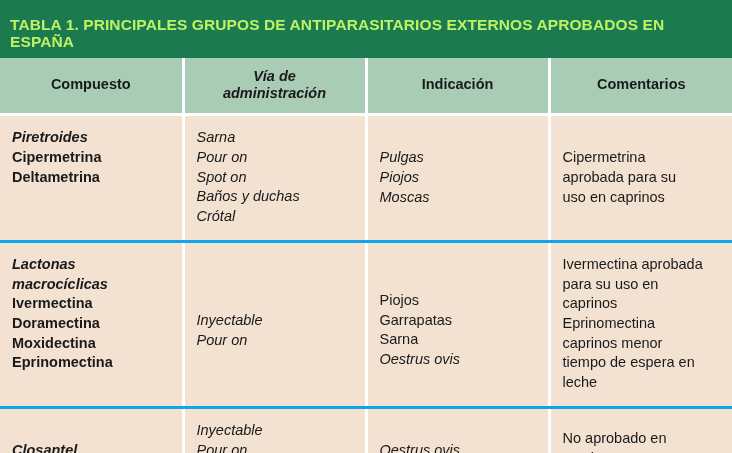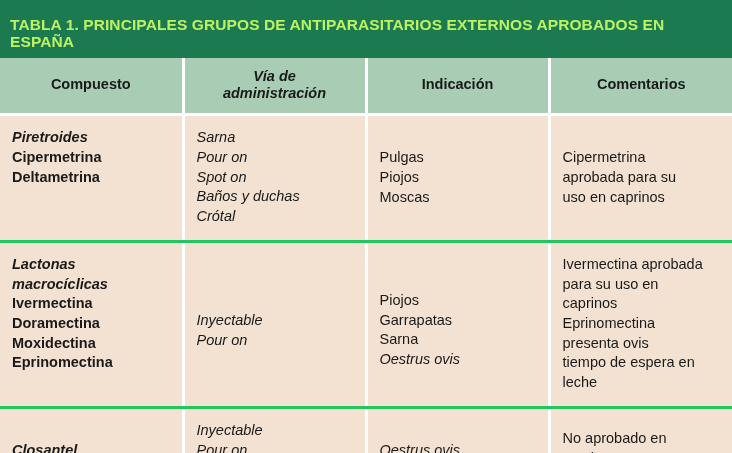--- a/index.html
+++ b/index.html
@@ -47,21 +47,21 @@
     line-height: 1.15;
   }
   th.hdr:last-child { border-right: none; margin-left: 8px; }
   td.cell {
     background: #f3e2d2;
     color: #1a1a1a;
     font-size: 14.5px;
     vertical-align: top;
     padding: 12px 10px 14px 12px;
     border-right: 3px solid #ffffff;
-    border-bottom: 3px solid #22c55e;
+    border-bottom: 3px solid #0ea5e9;
     line-height: 1.35;
   }
   td.cell:last-child { border-right: none; }
   tr.row-last td.cell { border-bottom: none; }
   .col1 { width: 176px; }
   .col2 { width: 182px; font-style: italic; }
   .col3 { width: 180px; margin-top: 28px; }
   .col4 { width: 194px; }
   .bold { font-weight: bold; }
   .italic { font-style: italic; }
@@ -99,21 +99,21 @@
           <span class="line bold">Cipermetrina</span>
           <span class="line bold">Deltametrina</span>
         </td>
         <td class="cell col2">
           <span class="line">Sarna</span>
           <span class="line">Pour on</span>
           <span class="line">Spot on</span>
           <span class="line">Baños y duchas</span>
           <span class="line">Crótal</span>
         </td>
-        <td class="cell col3" style="padding-top:32px;">
+        <td class="cell col3" style="padding-top:32px;font-style:italic;">
           <span class="line">Pulgas</span>
           <span class="line">Piojos</span>
           <span class="line">Moscas</span>
         </td>
         <td class="cell col4" style="padding-top:32px;">
           <span class="line">Cipermetrina</span>
           <span class="line">aprobada para su</span>
           <span class="line">uso en caprinos</span>
         </td>
       </tr>
@@ -135,21 +135,21 @@
           <span class="line">Piojos</span>
           <span class="line">Garrapatas</span>
           <span class="line">Sarna</span>
           <span class="line italic">Oestrus ovis</span>
         </td>
         <td class="cell col4">
           <span class="line">Ivermectina aprobada</span>
           <span class="line">para su uso en</span>
           <span class="line">caprinos</span>
           <span class="line">Eprinomectina</span>
-          <span class="line">presenta ovis</span>
+          <span class="line">caprinos menor</span>
           <span class="line">tiempo de espera en</span>
           <span class="line">leche</span>
         </td>
       </tr>
 
       <tr class="row-last">
         <td class="cell col1" style="padding-top:32px;">
           <span class="line bi">Closantel</span>
         </td>
         <td class="cell col2">

